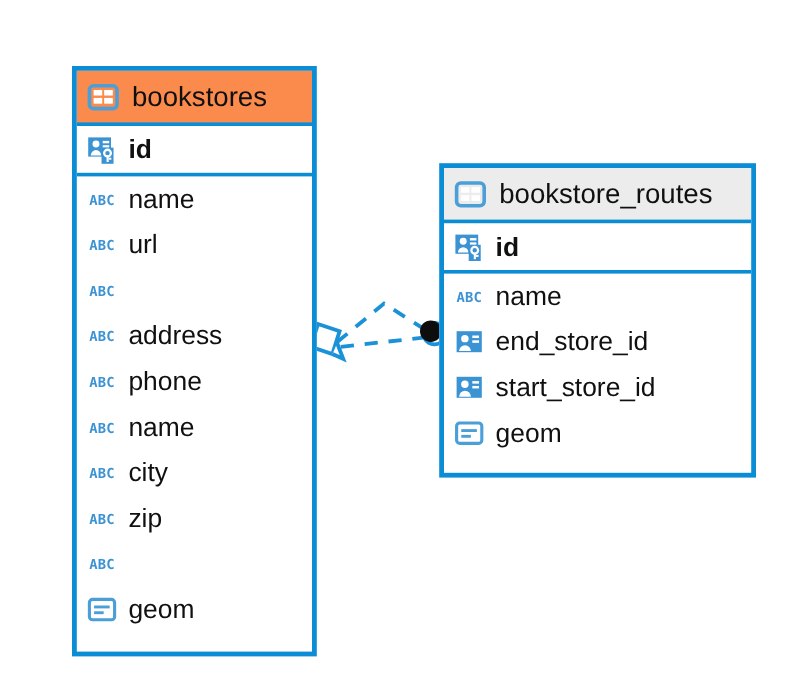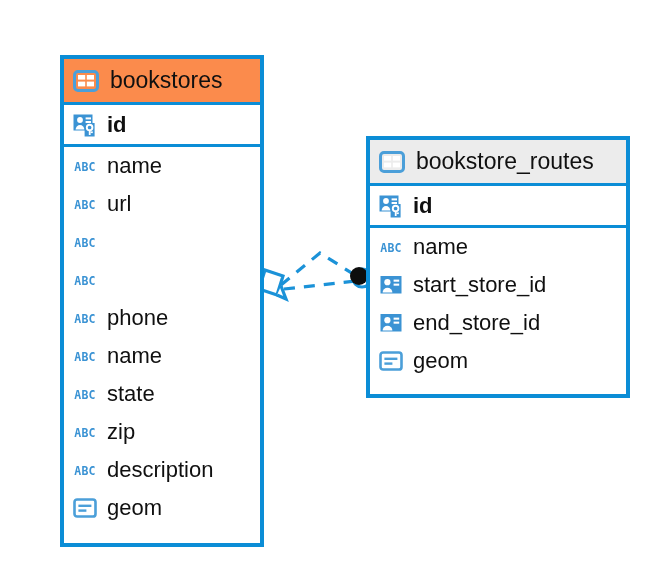--- a/index.html
+++ b/index.html
@@ -155,55 +155,55 @@
     <div class="field-row">
       <svg class="field-icon" viewBox="0 0 26 26">
         <text x="13" y="17.5" text-anchor="middle" fill="#3b93d4" font-family="'DejaVu Sans Mono', monospace" font-size="11.5" font-weight="bold" letter-spacing="0.2">ABC</text>
       </svg>
     </div>
 
     <div class="field-row">
       <svg class="field-icon" viewBox="0 0 26 26">
         <text x="13" y="17.5" text-anchor="middle" fill="#3b93d4" font-family="'DejaVu Sans Mono', monospace" font-size="11.5" font-weight="bold" letter-spacing="0.2">ABC</text>
       </svg>
+      <span class="field-label">address</span>
     </div>
 
     <div class="field-row">
       <svg class="field-icon" viewBox="0 0 26 26">
         <text x="13" y="17.5" text-anchor="middle" fill="#3b93d4" font-family="'DejaVu Sans Mono', monospace" font-size="11.5" font-weight="bold" letter-spacing="0.2">ABC</text>
       </svg>
       <span class="field-label">phone</span>
     </div>
 
     <div class="field-row">
       <svg class="field-icon" viewBox="0 0 26 26">
         <text x="13" y="17.5" text-anchor="middle" fill="#3b93d4" font-family="'DejaVu Sans Mono', monospace" font-size="11.5" font-weight="bold" letter-spacing="0.2">ABC</text>
       </svg>
       <span class="field-label">name</span>
     </div>
 
     <div class="field-row">
       <svg class="field-icon" viewBox="0 0 26 26">
         <text x="13" y="17.5" text-anchor="middle" fill="#3b93d4" font-family="'DejaVu Sans Mono', monospace" font-size="11.5" font-weight="bold" letter-spacing="0.2">ABC</text>
       </svg>
-      <span class="field-label">state</span>
+      <span class="field-label">city</span>
     </div>
 
     <div class="field-row">
       <svg class="field-icon" viewBox="0 0 26 26">
         <text x="13" y="17.5" text-anchor="middle" fill="#3b93d4" font-family="'DejaVu Sans Mono', monospace" font-size="11.5" font-weight="bold" letter-spacing="0.2">ABC</text>
       </svg>
       <span class="field-label">zip</span>
     </div>
 
     <div class="field-row">
       <svg class="field-icon" viewBox="0 0 26 26">
         <text x="13" y="17.5" text-anchor="middle" fill="#3b93d4" font-family="'DejaVu Sans Mono', monospace" font-size="11.5" font-weight="bold" letter-spacing="0.2">ABC</text>
       </svg>
-      <span class="field-label">description</span>
     </div>
 
     <div class="field-row">
       <svg class="field-icon" viewBox="0 0 26 26">
         <rect x="2.5" y="4.5" width="21" height="17" rx="2.6" ry="2.6" fill="#ffffff" stroke="#4b9fd9" stroke-width="2.6"></rect>
         <rect x="6.4" y="9.6" width="13" height="2.4" fill="#4b9fd9"></rect>
         <rect x="6.4" y="14.4" width="8" height="2.4" fill="#4b9fd9"></rect>
       </svg>
       <span class="field-label">geom</span>
     </div>
@@ -246,32 +246,32 @@
     </div>
 
     <div class="field-row">
       <svg class="field-icon" viewBox="0 0 26 26">
         <rect x="2.5" y="4" width="21" height="17.5" fill="#3b93d4"></rect>
         <circle cx="9.4" cy="10.2" r="3.1" fill="#ffffff"></circle>
         <path d="M 4.6 20.6 a 4.9 4.9 0 0 1 9.8 0 Z" fill="#ffffff"></path>
         <rect x="15.6" y="7.6" width="5.6" height="2.1" fill="#ffffff"></rect>
         <rect x="15.6" y="11.6" width="5.6" height="2.1" fill="#ffffff"></rect>
       </svg>
-      <span class="field-label">start_store_id</span>
+      <span class="field-label">end_store_id</span>
     </div>
 
     <div class="field-row">
       <svg class="field-icon" viewBox="0 0 26 26">
         <rect x="2.5" y="4" width="21" height="17.5" fill="#3b93d4"></rect>
         <circle cx="9.4" cy="10.2" r="3.1" fill="#ffffff"></circle>
         <path d="M 4.6 20.6 a 4.9 4.9 0 0 1 9.8 0 Z" fill="#ffffff"></path>
         <rect x="15.6" y="7.6" width="5.6" height="2.1" fill="#ffffff"></rect>
         <rect x="15.6" y="11.6" width="5.6" height="2.1" fill="#ffffff"></rect>
       </svg>
-      <span class="field-label">end_store_id</span>
+      <span class="field-label">start_store_id</span>
     </div>
 
     <div class="field-row">
       <svg class="field-icon" viewBox="0 0 26 26">
         <rect x="2.5" y="4.5" width="21" height="17" rx="2.6" ry="2.6" fill="#ffffff" stroke="#4b9fd9" stroke-width="2.6"></rect>
         <rect x="6.4" y="9.6" width="13" height="2.4" fill="#4b9fd9"></rect>
         <rect x="6.4" y="14.4" width="8" height="2.4" fill="#4b9fd9"></rect>
       </svg>
       <span class="field-label">geom</span>
     </div>

